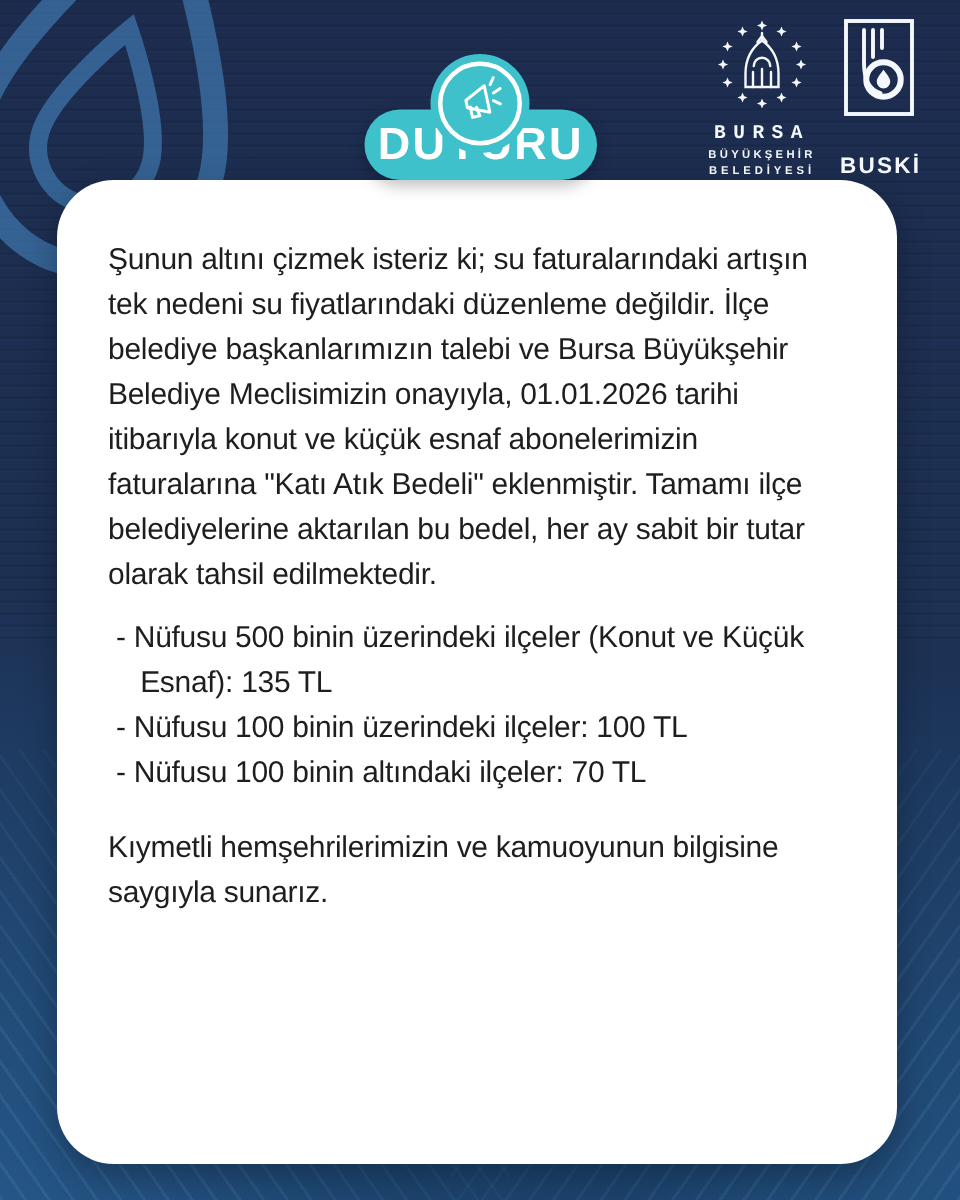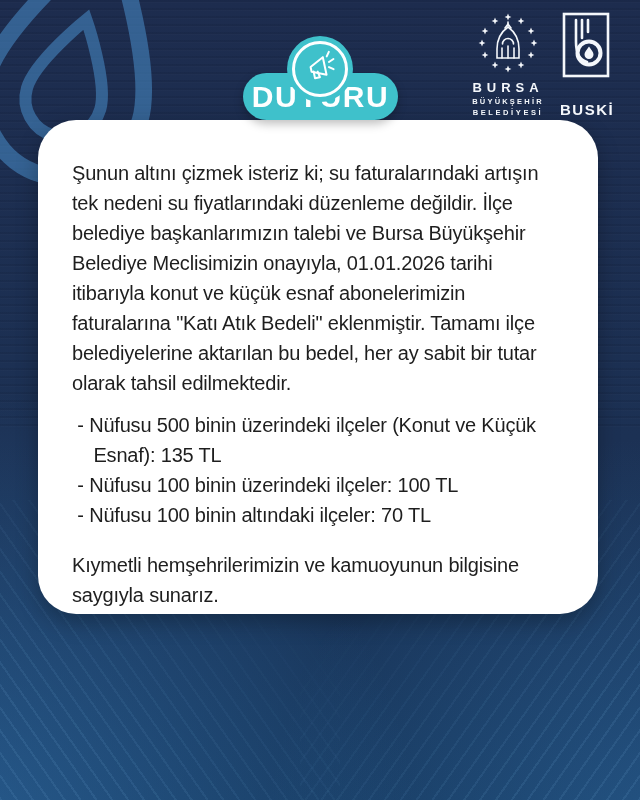--- a/index.html
+++ b/index.html
@@ -54,28 +54,28 @@
     position:absolute;left:287px;top:36px;width:66px;height:66px;z-index:5;
     background:var(--accent-teal);border-radius:50%;
     display:flex;align-items:center;justify-content:center;
   }
   .badge-circle::before{
     content:"";position:absolute;inset:5px;border:3px solid #fff;border-radius:50%;
   }
   
   .logos{position:absolute;top:12px;right:28px;display:flex;gap:16px;align-items:flex-start;z-index:3;}
   .bursa-logo{width:72px;text-align:center;color:var(--logo-white);}
-  .bursa-logo .l1{font-size:13px;font-weight:bold;letter-spacing:5px;margin-top:2px;}
+  .bursa-logo .l1{font-size:13px;font-weight:bold;letter-spacing:5px;margin-top:2px;font-family:Liberation Mono, monospace;}
   .bursa-logo .l2{font-size:7.5px;font-weight:bold;letter-spacing:2.2px;margin-top:2px;}
   .bursa-logo .l3{font-size:7.5px;font-weight:bold;letter-spacing:2.6px;margin-top:2px;}
   .buski-logo{width:52px;text-align:center;color:var(--logo-white);}
   .buski-logo .lbl{font-size:15px;font-weight:bold;letter-spacing:1.5px;margin-top:19px;}
   
   .card{
-    position:absolute;left:38px;top:120px;width:560px;height:494px;z-index:2;
+    position:absolute;left:38px;top:120px;width:560px;height:656px;z-index:2;
     background:var(--card);border-radius:38px;
     box-shadow:0 8px 22px rgba(0,0,0,.28);
     box-sizing:border-box;padding:38px 24px 0 34px;
     color:var(--text-color);
   }
   .para{
     white-space:pre-wrap;font-size:20px;line-height:30px;letter-spacing:-0.2px;
     margin:0;max-width:502px;
   }
   .para.intro{margin-bottom:12px;}

